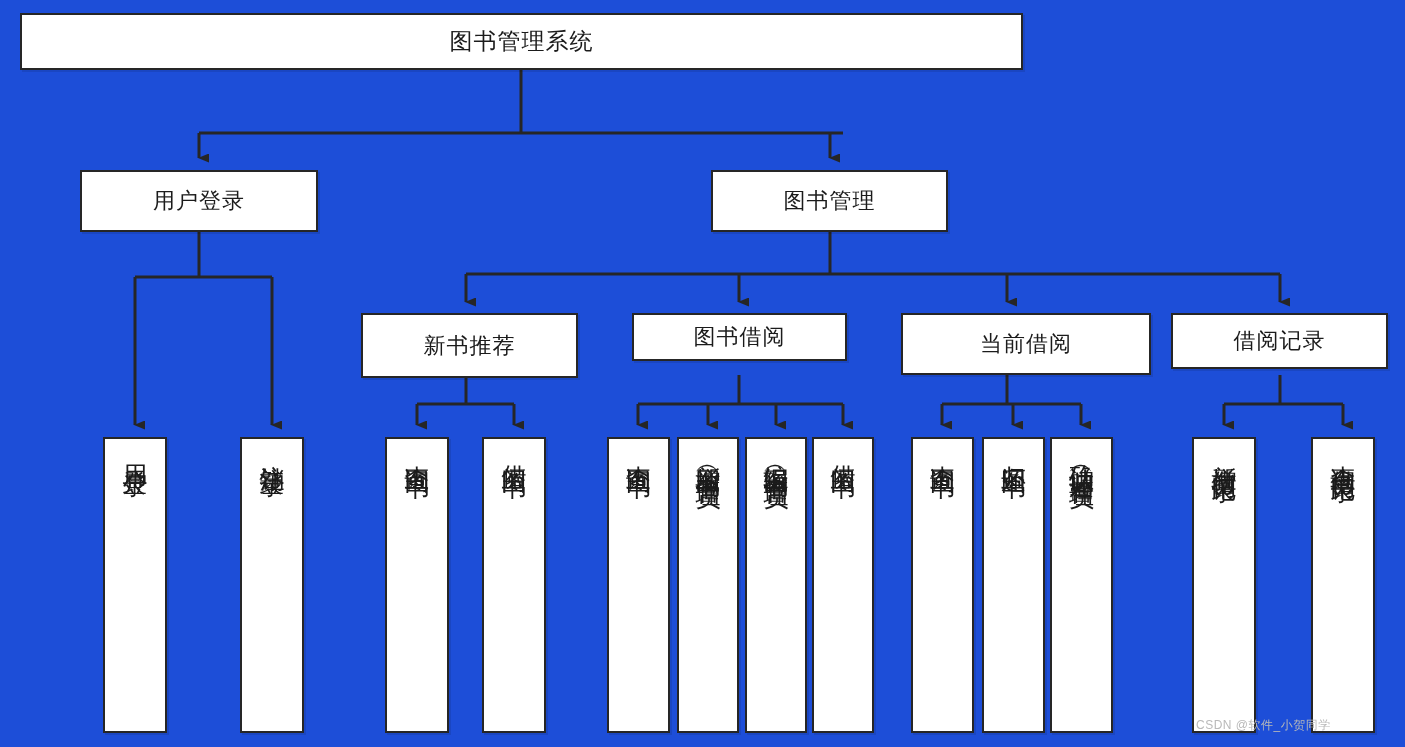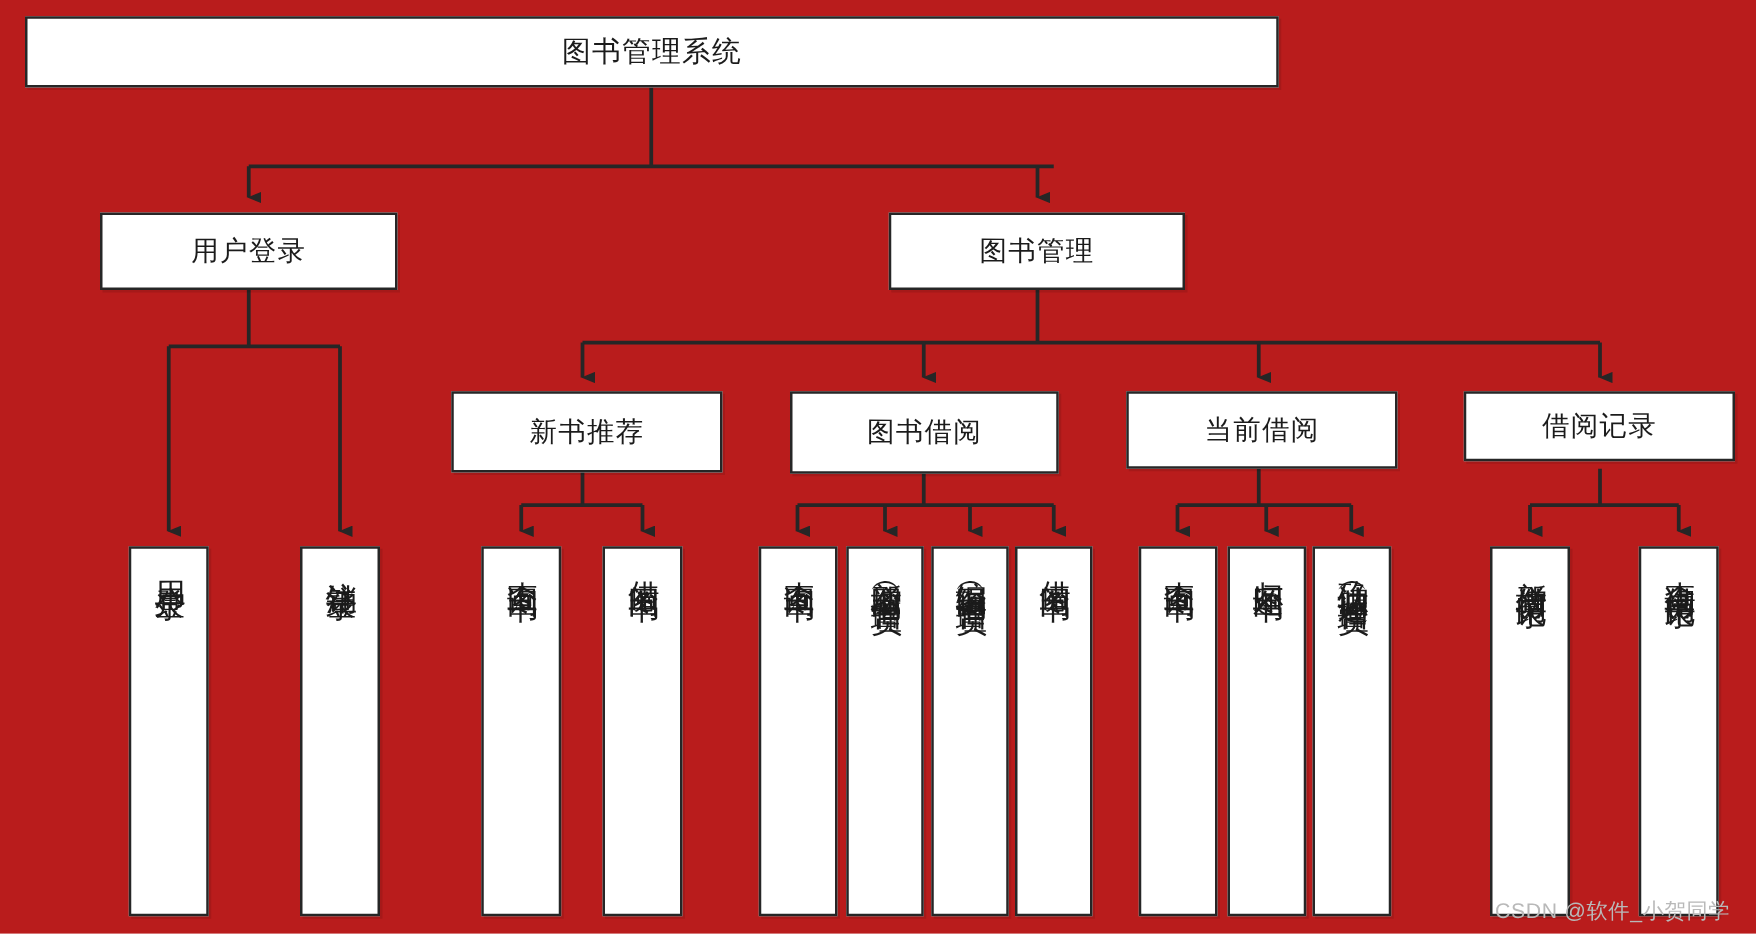--- a/index.html
+++ b/index.html
@@ -7,21 +7,21 @@
     padding: 0;
     background: #ffffff;
   }
   body {
     font-family: "Liberation Sans", "DejaVu Sans", sans-serif;
   }
   #canvas {
     position: relative;
     width: 1405px;
     height: 747px;
-    background: #b91c1c;
+    background: #1d4ed8;
     overflow: hidden;
   }
   svg#edges {
     position: absolute;
     left: 0;
     top: 0;
     width: 1405px;
     height: 747px;
     pointer-events: none;
   }
@@ -57,21 +57,21 @@
   .node.vert .label {
     writing-mode: vertical-rl;
     text-orientation: upright;
     font-size: 25px;
     letter-spacing: 3px;
     line-height: 1;
   }
   .watermark {
     position: absolute;
     color: #b9b9b9;
-    font-size: 17px;
+    font-size: 12px;
     letter-spacing: 0.5px;
     white-space: nowrap;
     user-select: none;
   }
 </style>
 </head>
 <body>
 
 <div id="canvas">
 
@@ -132,24 +132,24 @@
   <div class="node horiz" style="left:80px; top:170px; width:238px; height:62px;">
     <span class="label">用户登录</span>
   </div>
   <div class="node horiz" style="left:711px; top:170px; width:237px; height:62px;justify-content:center;">
     <span class="label">图书管理</span>
   </div>
 
   <div class="node horiz" style="left:361px; top:313px; width:217px; height:65px;">
     <span class="label">新书推荐</span>
   </div>
-  <div class="node horiz" style="left:632px; top:313px; width:215px; height:66px;">
+  <div class="node horiz" style="left:632px; top:313px; width:215px; height:48px;">
     <span class="label">图书借阅</span>
   </div>
-  <div class="node horiz" style="left:901px; top:313px; width:217px; height:62px;">
+  <div class="node horiz" style="left:901px; top:313px; width:250px; height:62px;">
     <span class="label">当前借阅</span>
   </div>
   <div class="node horiz" style="left:1171px; top:313px; width:217px; height:56px;">
     <span class="label">借阅记录</span>
   </div>
 
   <div class="node vert" style="left:103px; top:437px; width:64px; height:296px;">
     <span class="label">用户登录</span>
   </div>
   <div class="node vert" style="left:240px; top:437px; width:64px; height:296px;">

